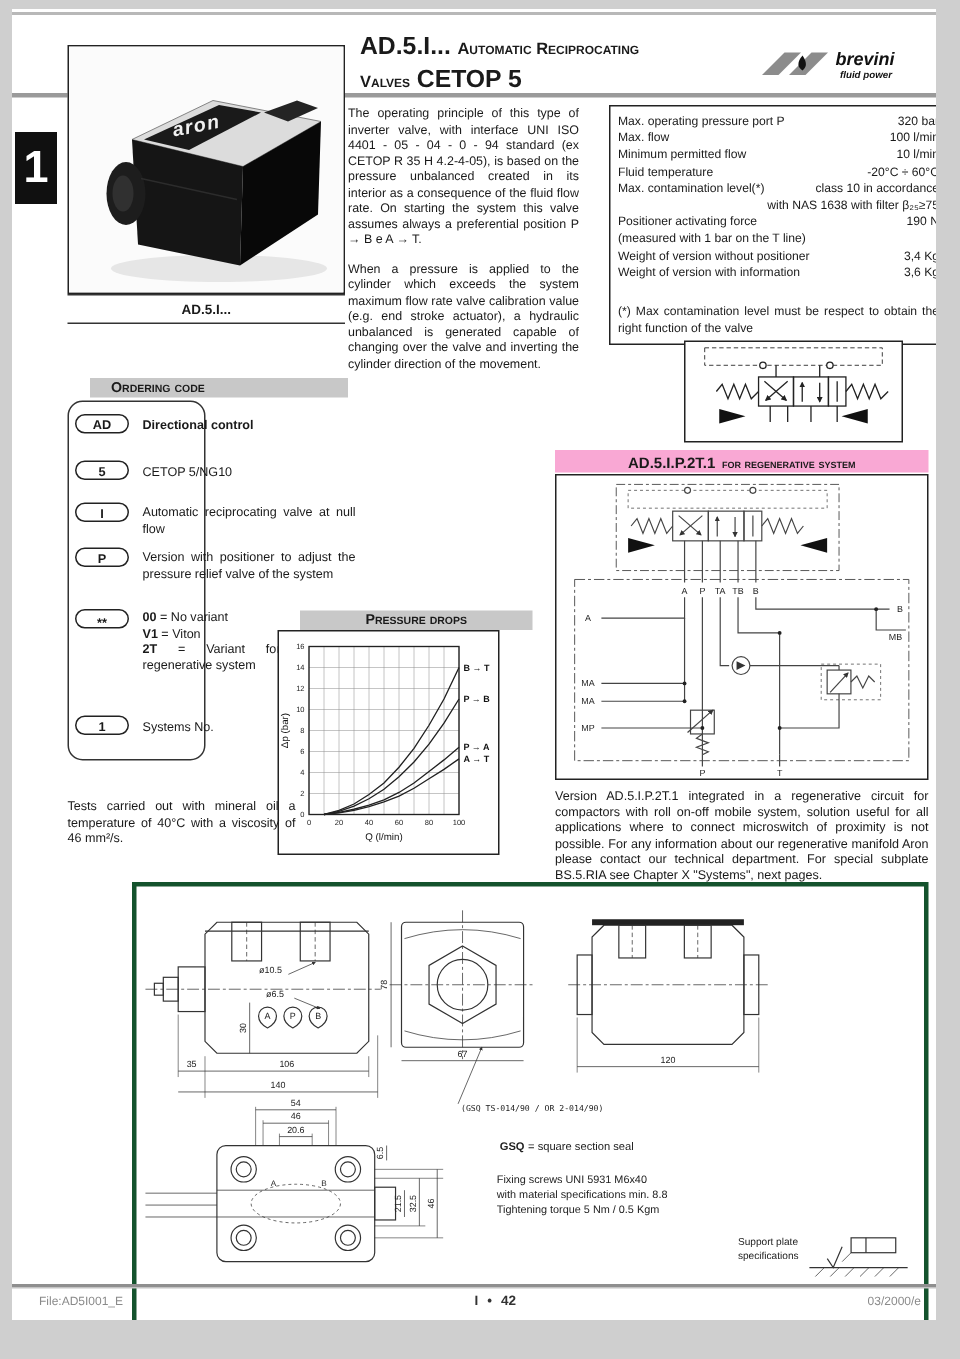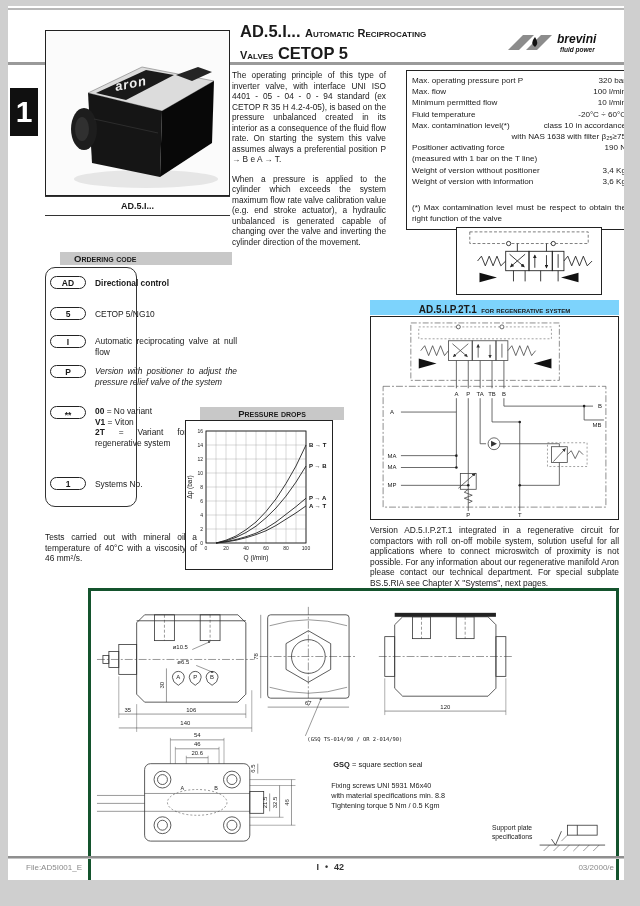--- a/index.html
+++ b/index.html
@@ -23,24 +23,24 @@
   .srow { display:flex; justify-content:space-between; }
   .sval { text-align:right; white-space:nowrap; }
   .snote { margin-top:15px; text-align:justify; }
   .gray-bar { background:#c8c8c8; font-variant:small-caps; font-weight:bold; font-size:9.5px; line-height:13px; }
   .ord-header { left:52px; top:246px; width:172px; height:13px; padding-left:14px; }
   .ord-outline { left:37px; top:261px; width:92px; height:240px; border:1.4px solid #333; border-radius:10px; }
   .code-box { left:42px; width:36px; height:13px; border:1.2px solid #222; border-radius:7px; background:#fff; font-size:8.5px; font-weight:bold; display:flex; align-items:center; justify-content:center; z-index:2; }
   .code-box .asterisks { position:relative; top:2px; }
   .ord-desc { left:87px; width:142px; font-size:8.4px; line-height:10.5px; text-align:justify; }
   .ord-desc b { font-weight:bold; }
-  .pd-header { left:192px; top:401px; width:144px; height:13px; text-align:center; }
+  .pd-header { left:192px; top:401px; width:155px; height:13px; text-align:center; }
   .chart-box { left:177px; top:414px; width:148px; height:150px; border:1px solid #222; background:#fff; }
   .tests-note { left:37px; top:526px; width:152px; font-size:8.4px; line-height:10.5px; text-align:justify; }
-  .regen-header { left:362px; top:294px; width:249px; height:15px; background:#7dd3fc; text-align:center; line-height:15px; }
+  .regen-header { left:362px; top:294px; width:249px; height:15px; background:#f9a8d4; text-align:center; line-height:15px; }
   .regen-header .code { font-size:10px; font-weight:bold; }
   .regen-header .rest { font-size:8.5px; font-weight:bold; font-variant:small-caps; }
   .regen-box { left:362px; top:310px; width:249px; height:204px; border:1px solid #222; background:#fff; }
   .regen-para { left:362px; top:519px; width:249px; font-size:8.4px; line-height:10.5px; text-align:justify; }
   .drawings-box { left:80px; top:582px; width:531px; height:327px; border:3px solid #14532d; background:#fff; }
   .footer { left:18px; right:10px; top:856px; display:flex; justify-content:space-between; align-items:center; font-size:8px; }
   .footer .file, .footer .date { color:#8a8a8a; }
   .footer .pageno { color:#333; font-size:9px; display:flex; gap:6px; font-weight:bold; }
   svg text { font-family:"Liberation Sans", sans-serif; }
   .dimtxt { font-family:"DejaVu Sans Mono", monospace; }
@@ -203,21 +203,21 @@
   <div class="abs code-box" style="top:400px;">
       <span class="asterisks">**</span>
     </div>
   <div class="abs code-box" style="top:471px;">
       <span>1</span>
     </div>
 
   <div class="abs ord-desc" style="top:272px;font-weight:bold;">Directional control</div>
   <div class="abs ord-desc" style="top:303px;">CETOP 5/NG10</div>
   <div class="abs ord-desc" style="top:330px;">Automatic reciprocating valve at null flow</div>
-  <div class="abs ord-desc" style="top:360px;font-style:italic;">Version with positioner to adjust the pressure relief valve of the system</div>
+  <div class="abs ord-desc" style="top:360px;">Version with positioner to adjust the pressure relief valve of the system</div>
   <div class="abs ord-desc" style="top:400px; width:92px;">
     <div><b>00</b> <span>= No variant</span></div>
     <div><b>V1</b> <span>= Viton</span></div>
     <div><b>2T</b> <span>= Variant for regenerative system</span></div>
   </div>
   <div class="abs ord-desc" style="top:473px;">Systems No.</div>
 
   <div class="abs gray-bar pd-header">
     <span>Pressure drops</span>
   </div>

